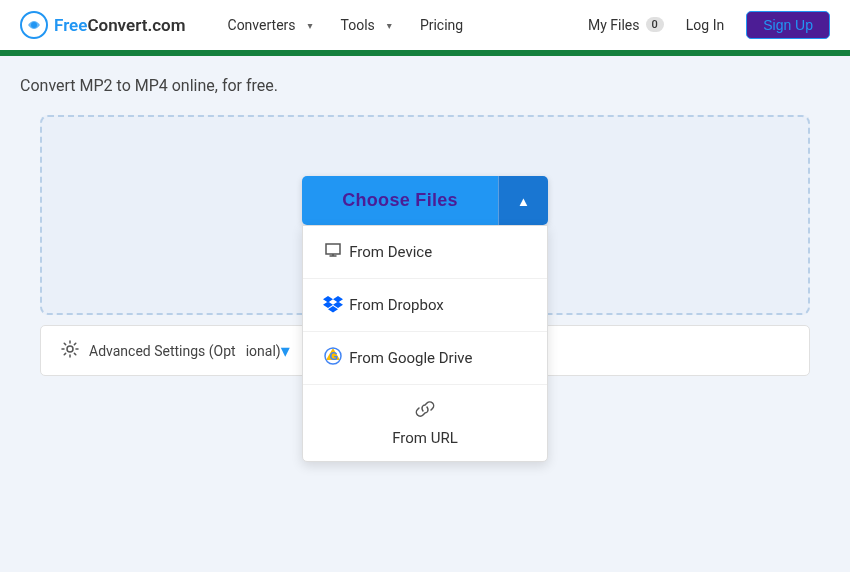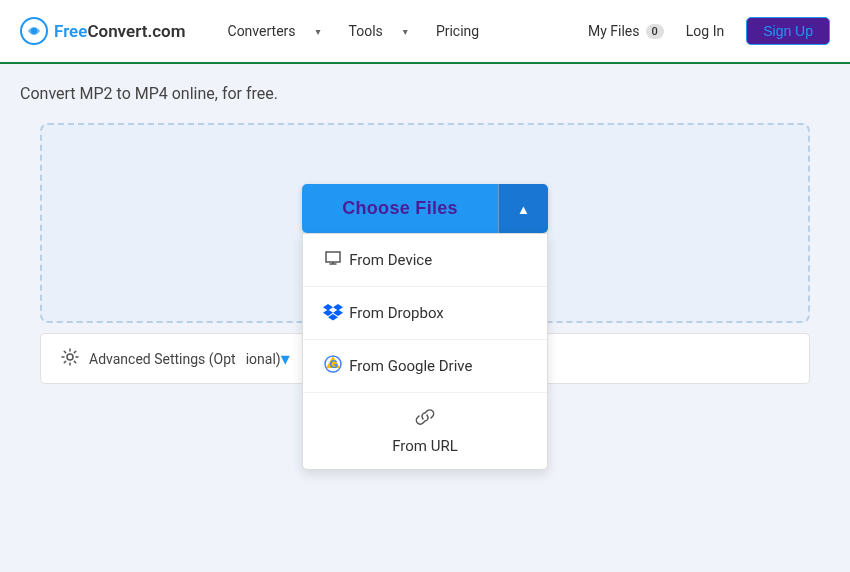--- a/index.html
+++ b/index.html
@@ -9,23 +9,23 @@
       width: 850px;
       height: 572px;
       overflow: hidden;
       position: relative;
     }
 
     
     .header {
       display: flex;
       align-items: center;
-      height: 64px;
+      height: 56px;
       padding: 12px 20px;
-      border-bottom: 2px solid #15803d;
+      border-bottom: 6px solid #15803d;
       background: #fff;
       position: relative;
       z-index: 10;
     }
     .logo {
       display: flex;
       align-items: center;
       gap: 6px;
       margin-right: 30px;
       text-decoration: none;
@@ -43,42 +43,42 @@
 
     .nav {
       display: flex;
       align-items: center;
       gap: 4px;
       flex: 1;
     }
     .nav-item {
       display: flex;
       align-items: center;
-      gap: 20px;
+      gap: 12px;
       padding: 6px 12px;
       font-size: 14px;
       color: #333;
       cursor: pointer;
       border-radius: 4px;
       text-decoration: none;
       text-align: center;
     }
     .nav-chevron {
       font-size: 10px;
       color: #666;
     }
 
     .header-right {
       display: flex;
       align-items: center;
       gap: 12px;
     }
     .my-files {
       display: flex;
-      align-items: flex-end;
+      align-items: flex-start;
       gap: 6px;
       font-size: 14px;
       color: #333;
       cursor: pointer;
     }
     .files-badge {
       background: #e0e0e0;
       color: #333;
       font-size: 11px;
       padding: 1px 6px;

